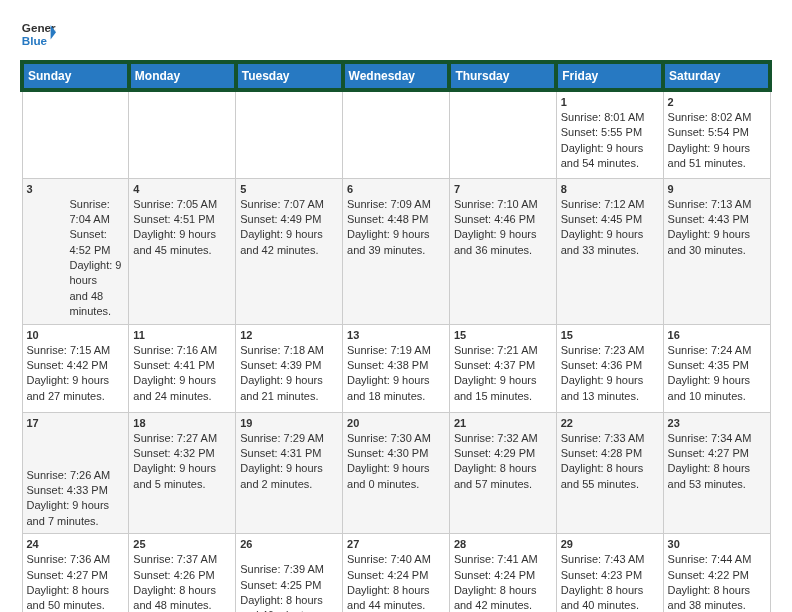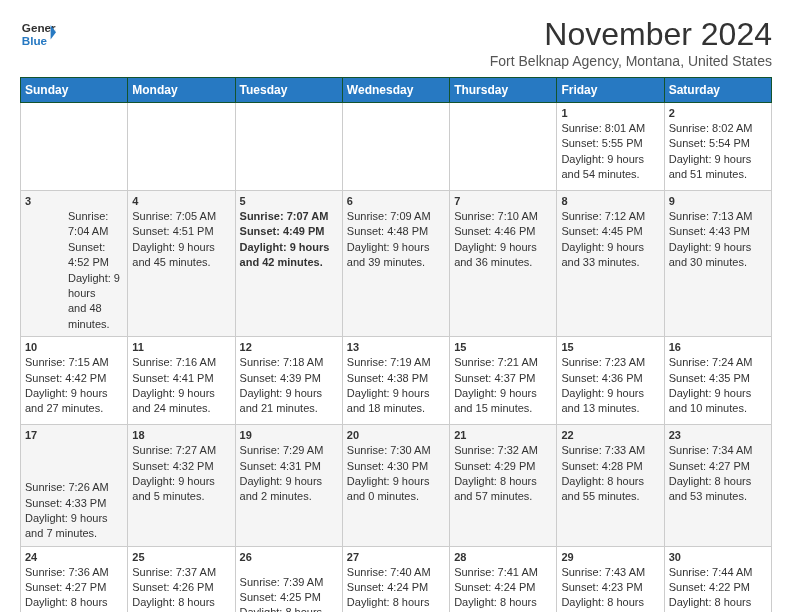--- a/index.html
+++ b/index.html
@@ -42,21 +42,21 @@
       border-collapse: collapse;
       table-layout: fixed;
     }
     .calendar th {
       background-color: #2779c2;
       color: #fff;
       font-size: 12px;
       font-weight: bold;
       padding: 5px 4px;
       text-align: left;
-      border: 1px solid #14532d;
+      border: 4px solid #14532d;
     }
     .calendar td {
       vertical-align: top;
       border: 1px solid #ccc;
       padding: 4px 4px;
       height: 88px;
       width: 113px;
       background: #fff;
       font-size: 10px;
       color: #333;
@@ -83,24 +83,20 @@
 </head>
 <body>
 
 <div class="header">
   <div class="logo">
     <svg class="logo-icon" viewBox="0 0 40 40" xmlns="http://www.w3.org/2000/svg">
       <text x="2" y="18" font-size="13" font-weight="bold" fill="#333" font-family="Arial">General</text>
       <text x="2" y="32" font-size="13" font-weight="bold" fill="#2779c2" font-family="Arial">Blue</text>
       <polygon points="34,10 40,18 34,26" fill="#2779c2"></polygon>
     </svg>
-  </div>
-  <div class="title-block">
-    <div class="month-title">November 2024</div>
-    <div class="subtitle">Fort Belknap Agency, Montana, United States</div>
   </div>
 </div>
 
 <table class="calendar">
   <thead>
     <tr>
     <th>Sunday</th>
         <th>Monday</th>
         <th>Tuesday</th>
         <th>Wednesday</th>
@@ -141,21 +137,21 @@
         </td>
         <td>
           <span class="day-num">4</span>
           <div class="day-info" style="white-space: pre-line;">Sunrise: 7:05 AM
 Sunset: 4:51 PM
 Daylight: 9 hours
 and 45 minutes.</div>
         </td>
         <td>
           <span class="day-num">5</span>
-          <div class="day-info" style="white-space: pre-line; font-weight: bold;">Sunrise: 7:07 AM
+          <div class="day-info" style="white-space: pre-line;">Sunrise: 7:07 AM
 Sunset: 4:49 PM
 Daylight: 9 hours
 and 42 minutes.</div>
         </td>
         <td>
           <span class="day-num">6</span>
           <div class="day-info" style="white-space: pre-line;">Sunrise: 7:09 AM
 Sunset: 4:48 PM
 Daylight: 9 hours
 and 39 minutes.</div>

